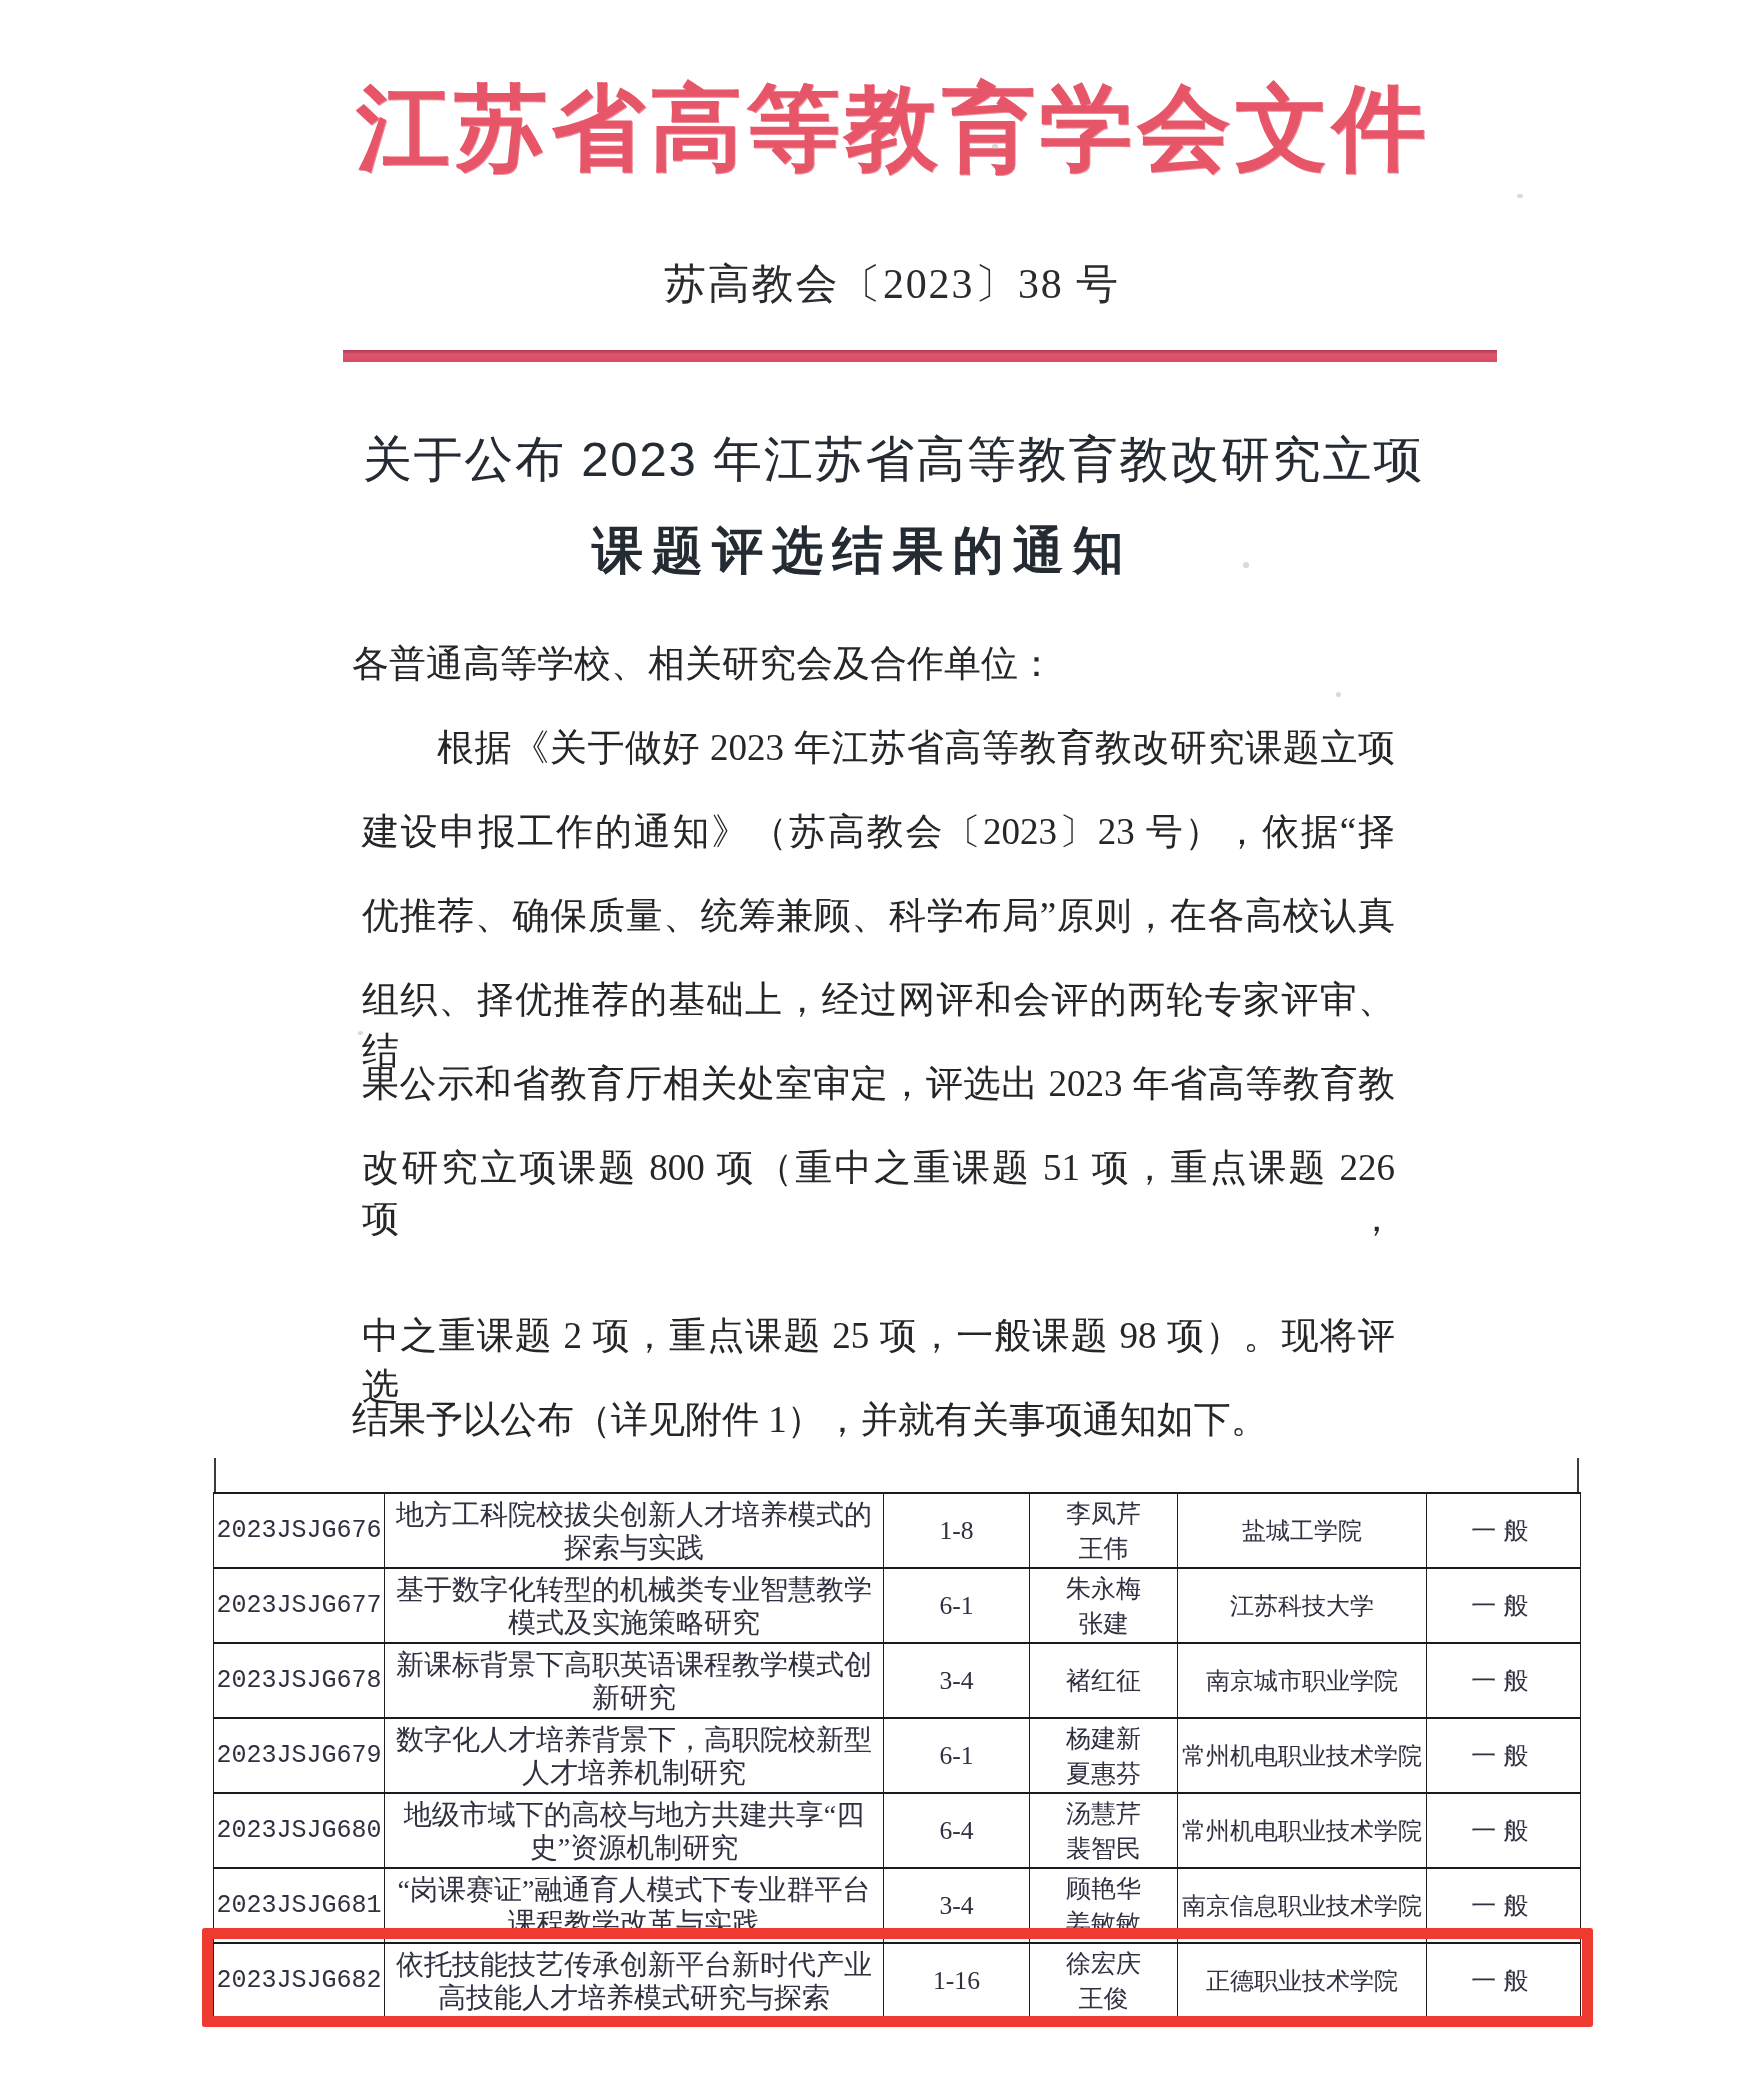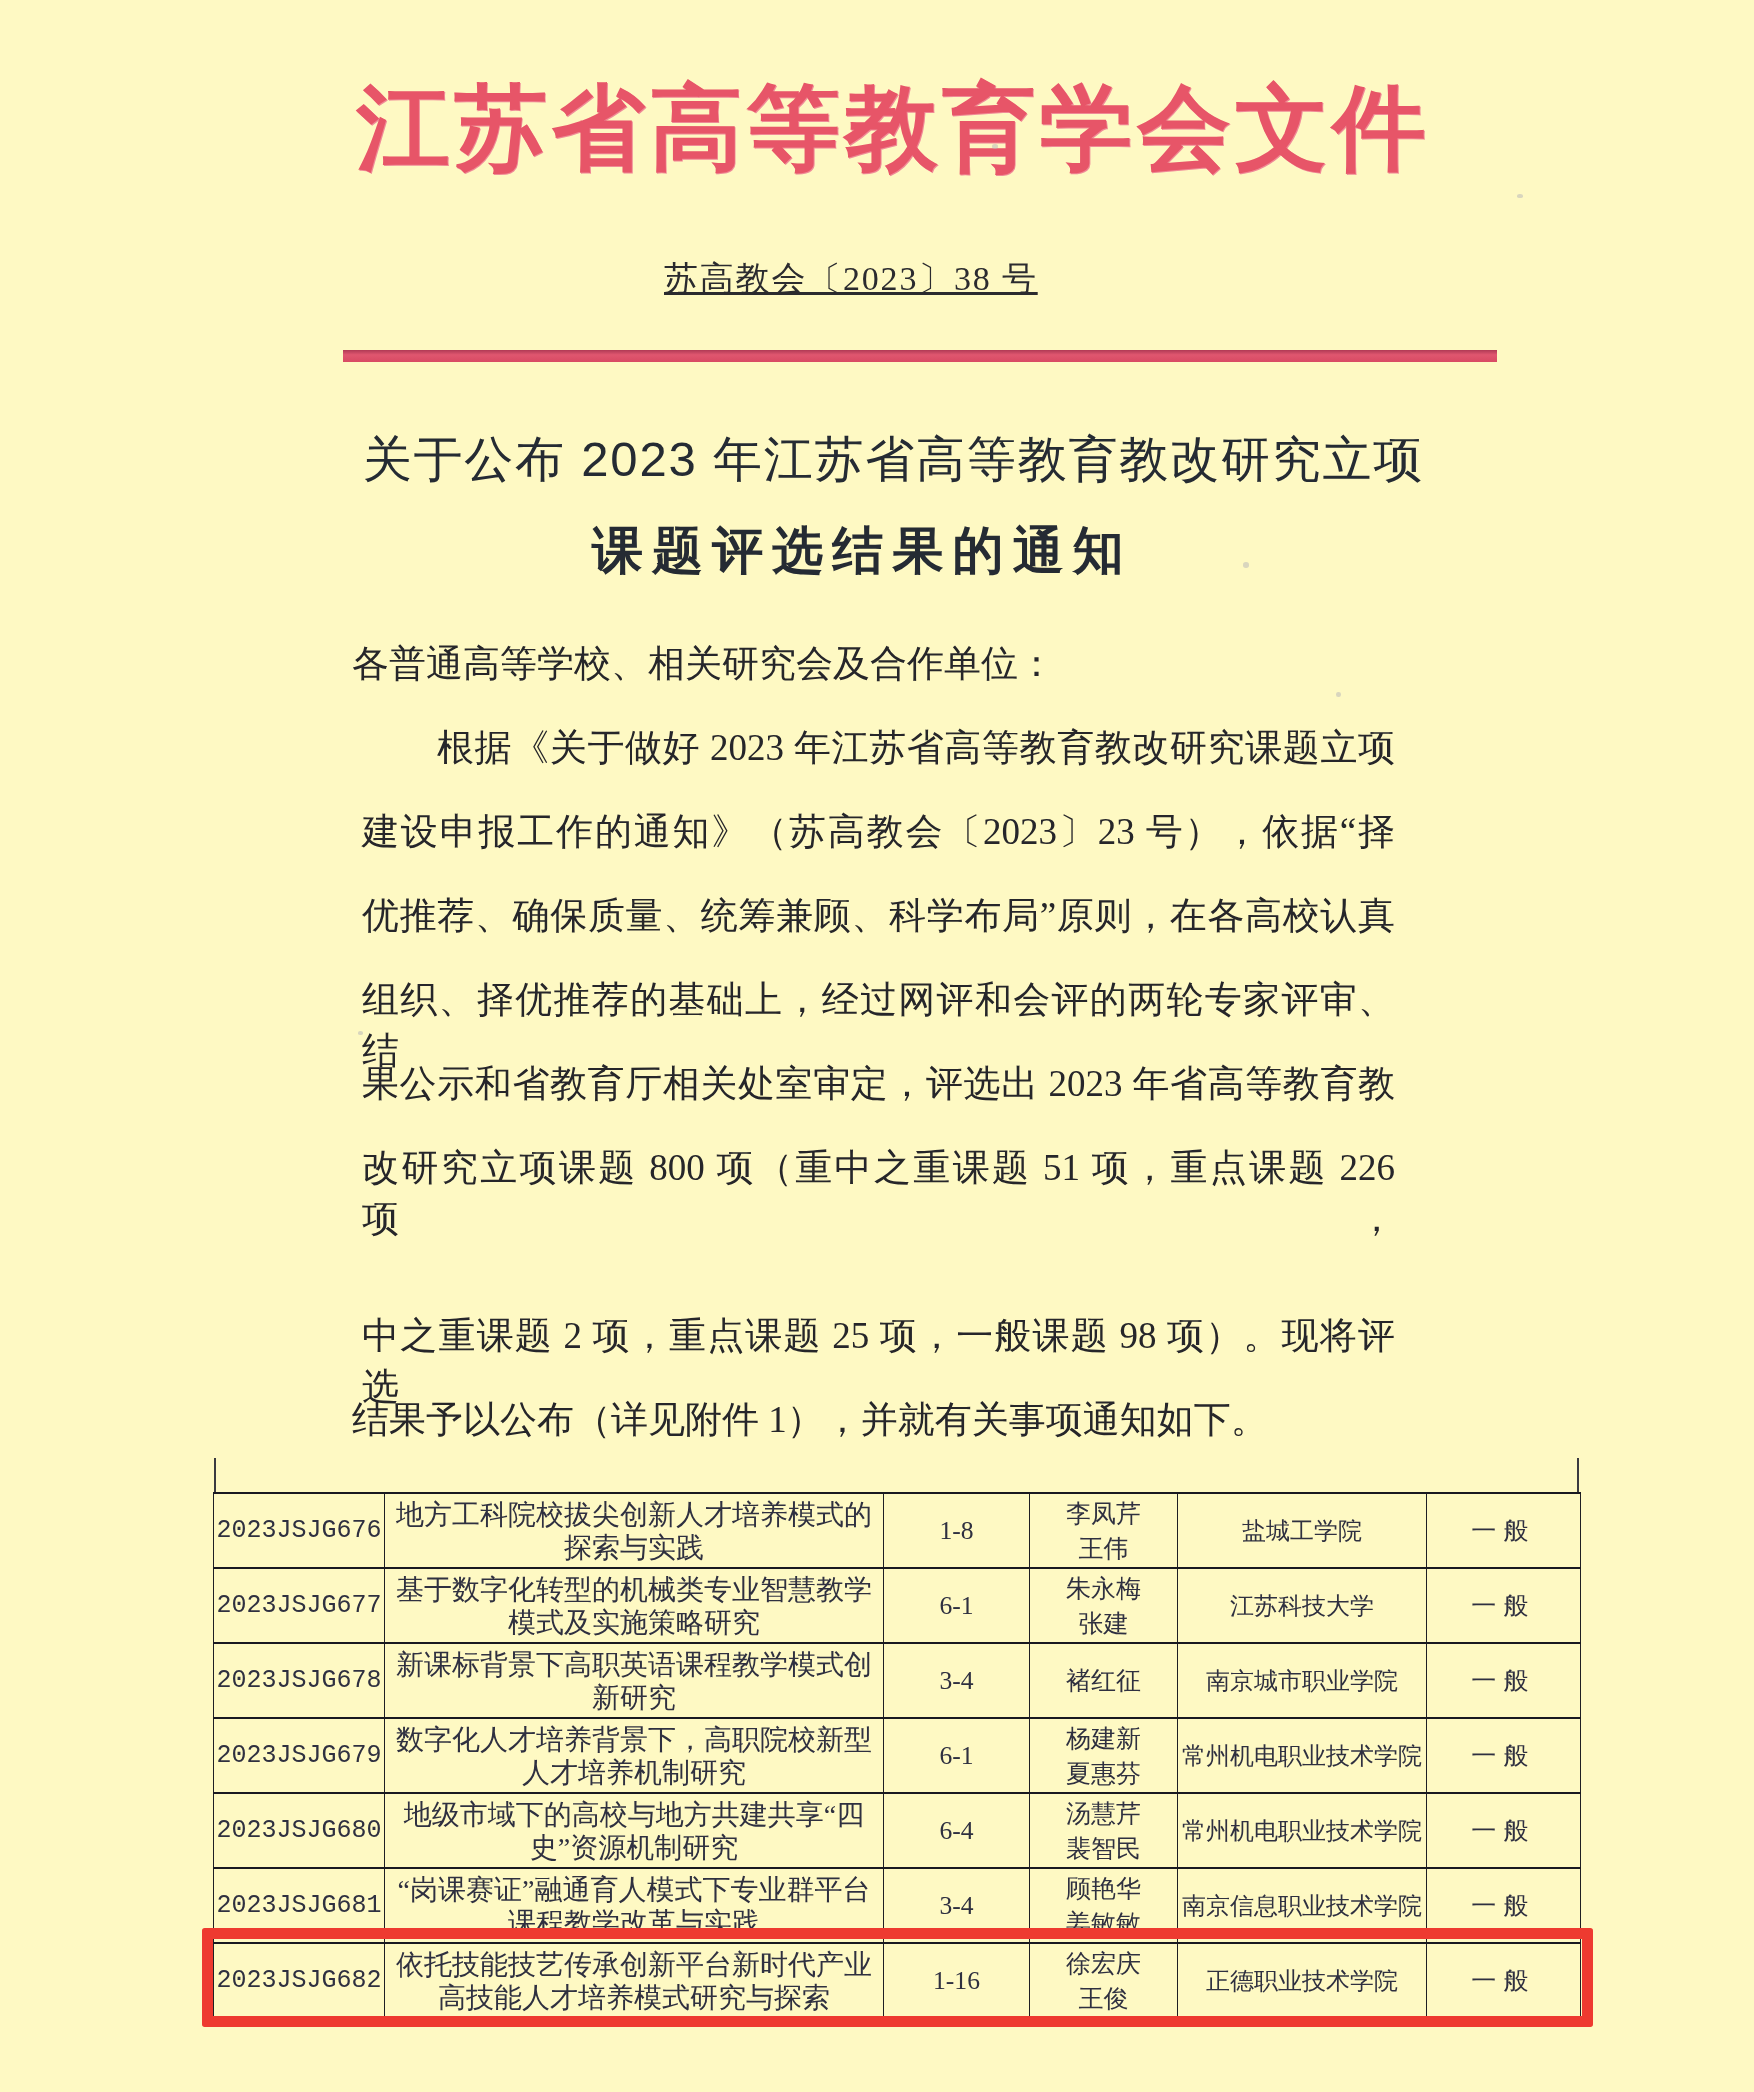--- a/index.html
+++ b/index.html
@@ -1,29 +1,29 @@
 <!DOCTYPE html>
 <html style="font-size:14.6px"><head>
 <meta charset="utf-8">
 <style>
   html,body{margin:0;padding:0;background:#9a9a9a;}
   #page{
-    position:relative;width:1754px;height:2092px;background:#fef9c3;
+    position:relative;width:1754px;height:2092px;background:#ffffff;
     font-family:"Liberation Serif","DejaVu Serif",serif;color:#26262a;overflow:hidden;
   }
   
   .org-title{
     position:absolute;top:66px;left:50%;transform:translateX(-50%);margin-left:16.4px;
     font-family:"Liberation Serif","DejaVu Serif",serif;
     font-size:93px;font-weight:bold;letter-spacing:4.6px;white-space:nowrap;
     color:#e75568;text-shadow:0.9px 0.9px 0 #f08a97;
   }
   .doc-number{
     position:absolute;top:256px;left:664px;
-    font-size:34px;letter-spacing:1.8px;color:#2b2b2f;white-space:nowrap;text-decoration:underline;
+    font-size:42px;letter-spacing:1.8px;color:#2b2b2f;white-space:nowrap;
   }
   .red-rule{
     position:absolute;top:350px;left:343px;width:1154px;height:12px;
     background:linear-gradient(#b03a55,#e0566f 40%,#d84a63);
   }
   
   .notice-title-1{
     position:absolute;top:411px;left:50%;transform:translateX(-50%);margin-left:16.4px;
     font-family:"Liberation Sans","DejaVu Sans",sans-serif;
     font-size:49px;font-weight:normal;letter-spacing:1.8px;white-space:nowrap;color:#252b33;margin-top:16px;

